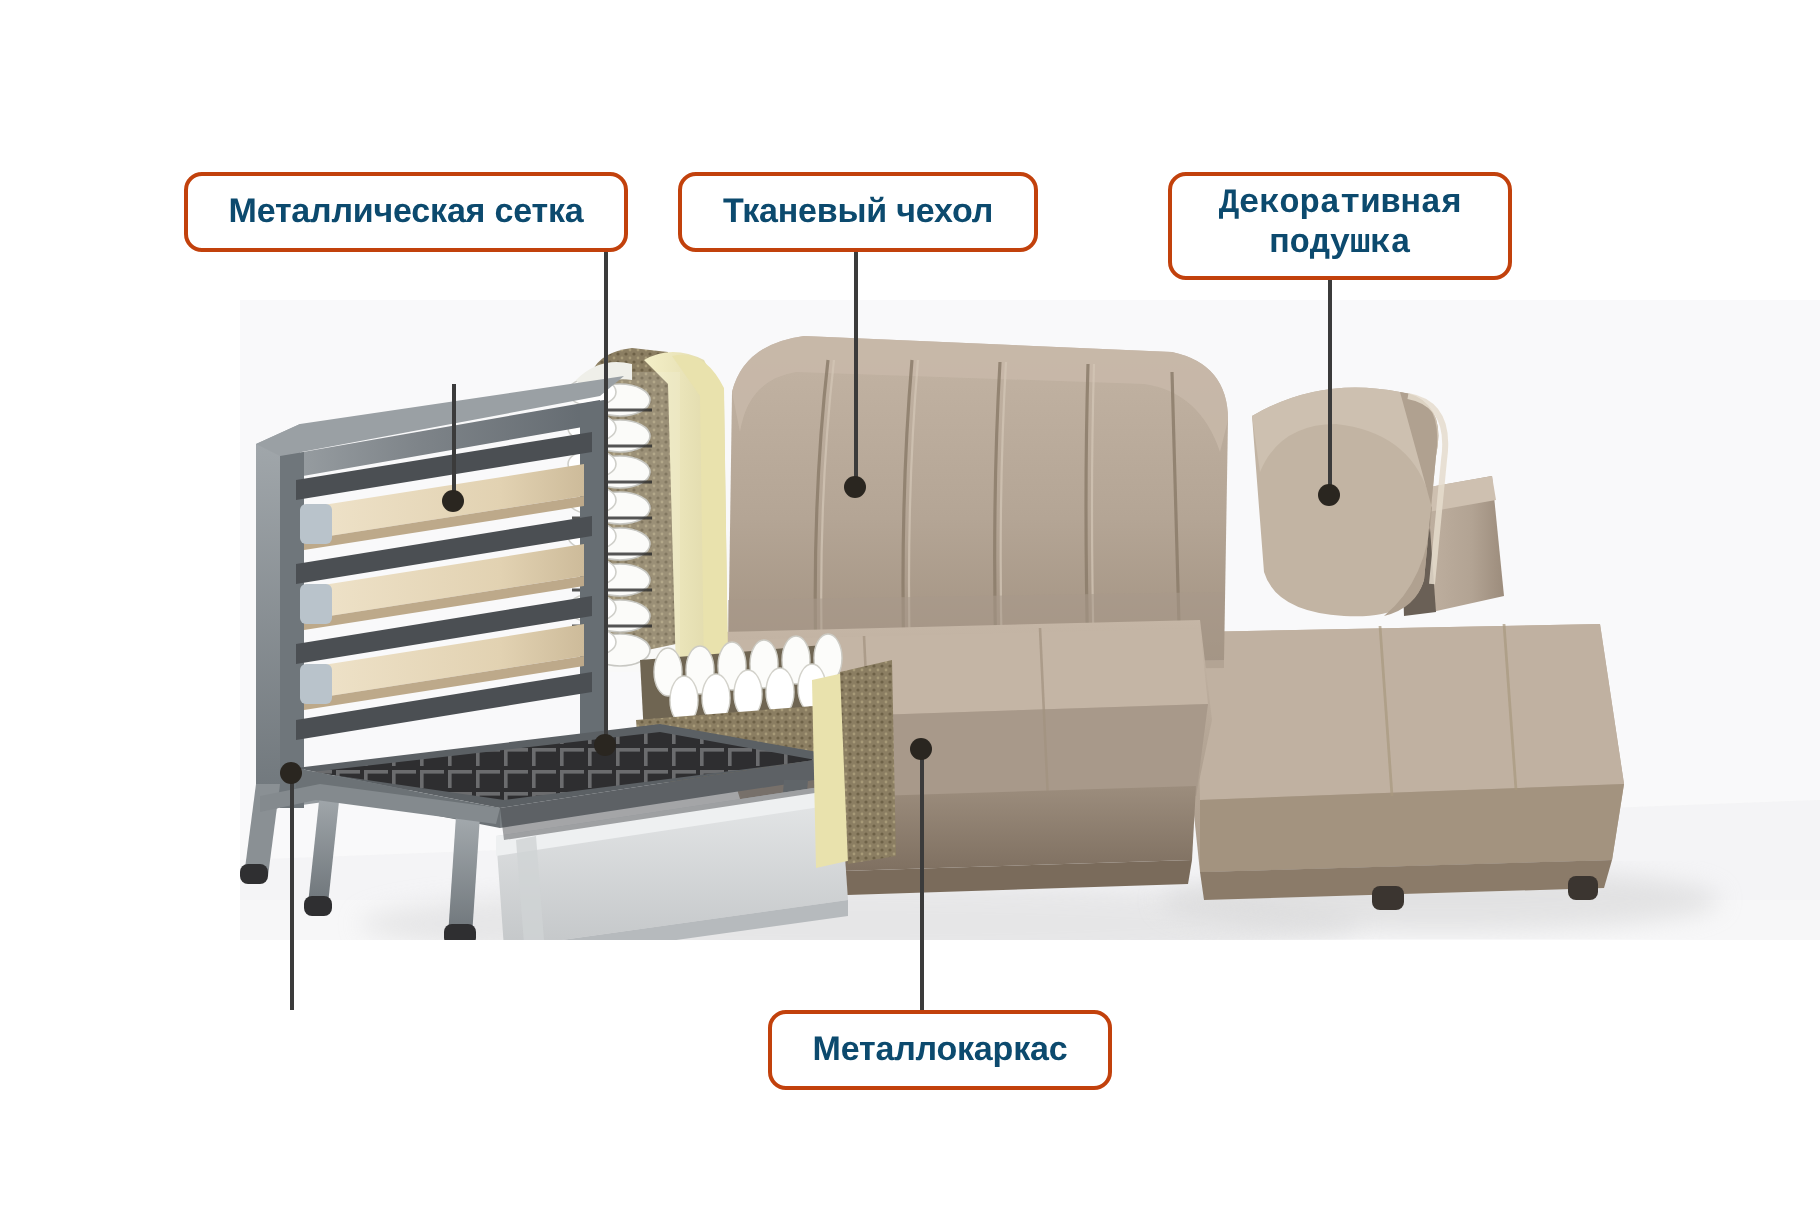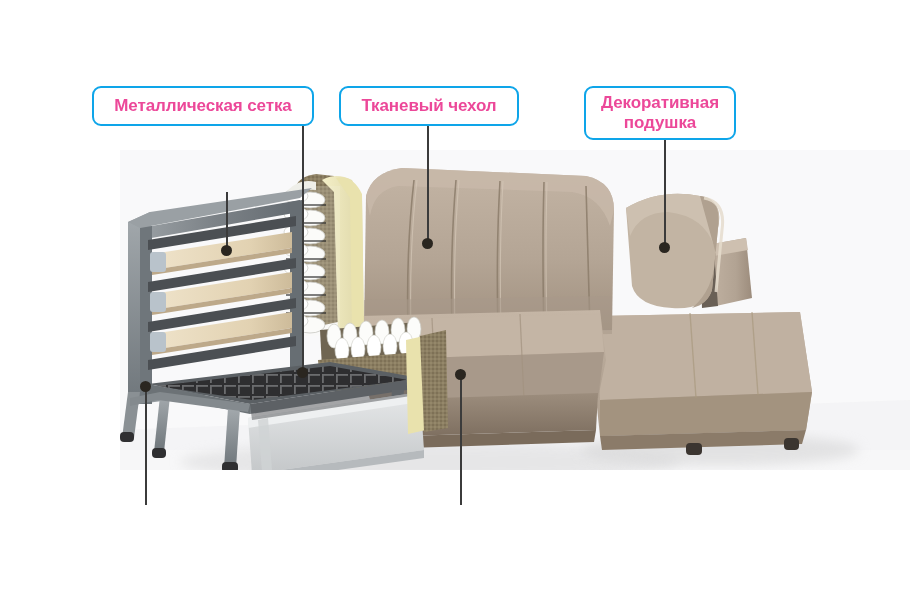--- a/index.html
+++ b/index.html
@@ -10,23 +10,23 @@
     overflow:hidden;
     position:relative;
   }
   #stage{position:absolute;left:0;top:0;width:910px;height:607px;background:#fff;}
 
   
   .label-box{
     position:absolute;
     box-sizing:border-box;
     background:#ffffff;
-    border:2px solid #0ea5e9;
+    border:2px solid #c2410c;
     border-radius:9px;
-    color:#ec4899;
+    color:#0c4a6e;
     font-weight:bold;
     font-size:17px;
     line-height:20px;
     text-align:center;
     display:flex;
     align-items:center;
     justify-content:center;
     padding:4px 10px;
     letter-spacing:-0.1px;
     z-index:40;
@@ -302,20 +302,23 @@
 
   <div class="label-box" style="left:92px;top:86px;width:222px;height:40px;">
     <span>Металлическая сетка</span>
   </div>
 
 
   <div class="label-box" style="left:339px;top:86px;width:180px;height:40px;">
     <span>Тканевый чехол</span>
   </div>
 
-  <div class="label-box" style="left:584px;top:86px;width:152px;height:54px;">
+  <div class="label-box" style="left:584px;top:86px;width:172px;height:54px;font-family:Liberation Mono, monospace;">
     <span>Декоративная
 подушка</span>
   </div>
 
 
+  <div class="label-box" style="left:384px;top:505px;width:172px;height:40px;">
+    <span>Металлокаркас</span>
+  </div>
 
 </div>
 
 </body></html>

